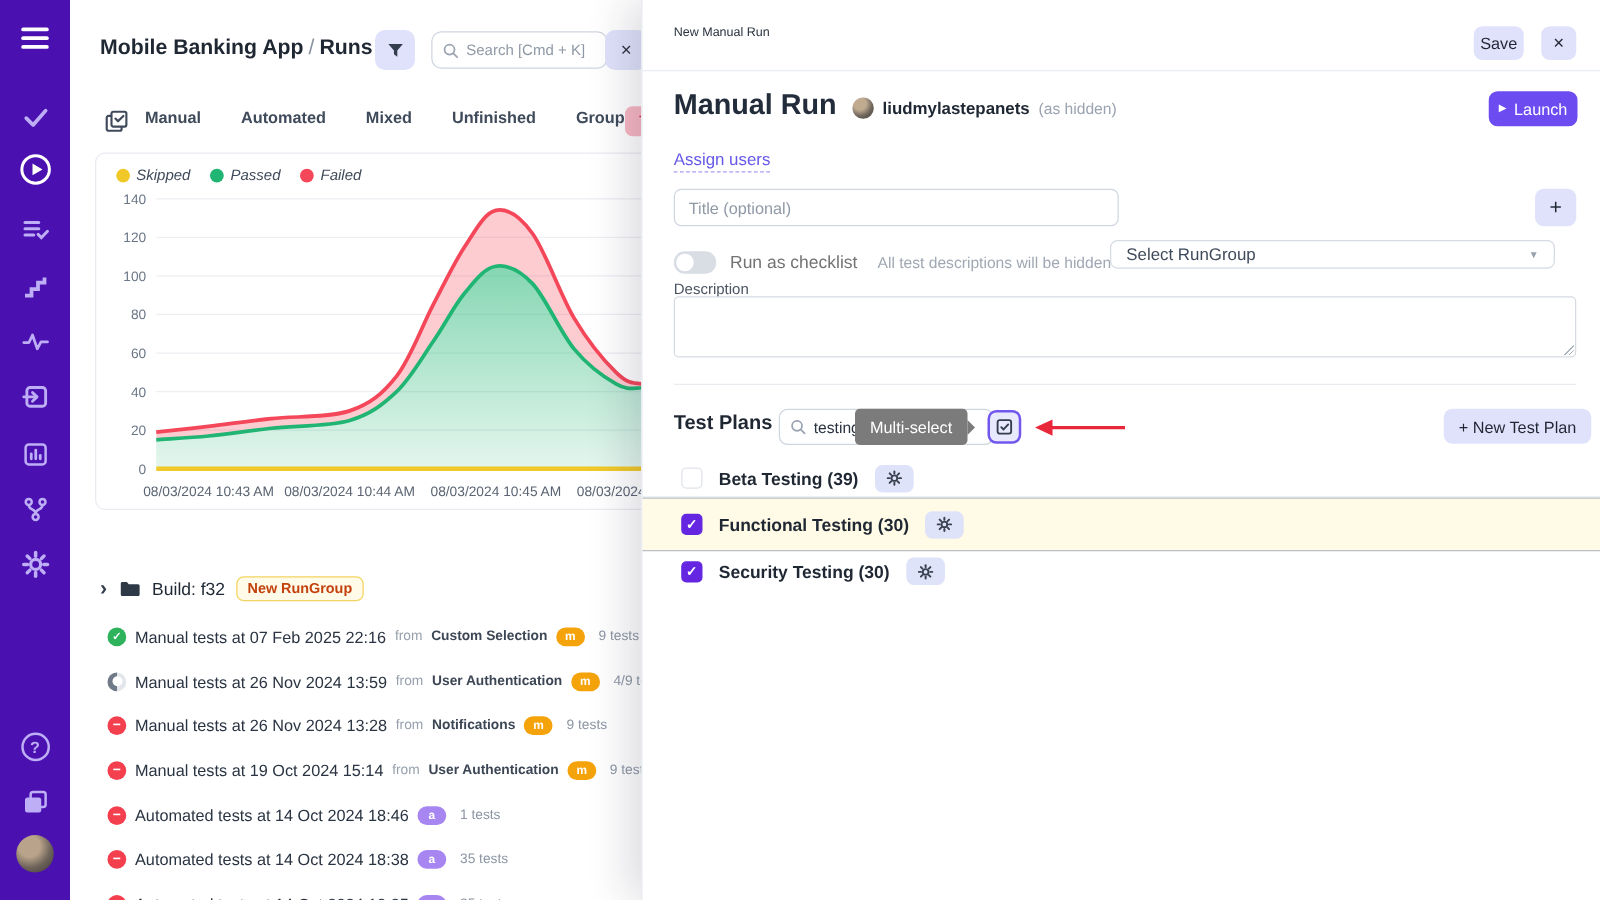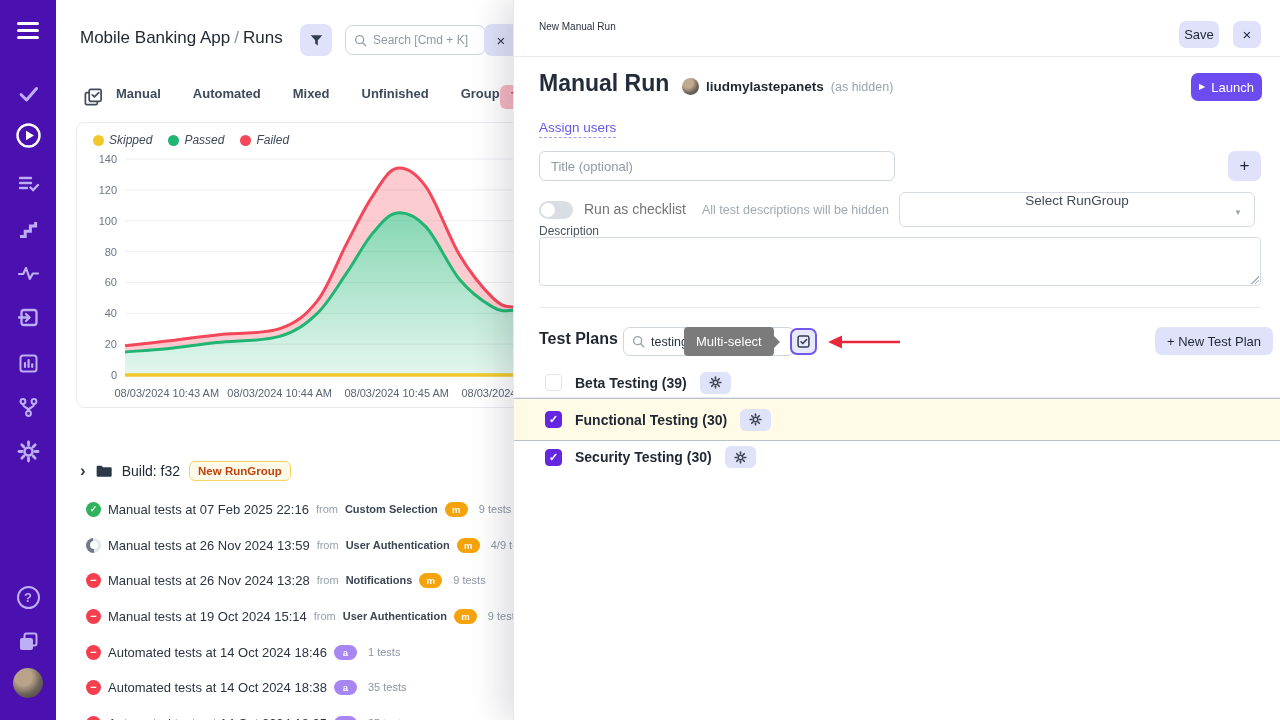--- a/index.html
+++ b/index.html
@@ -14,21 +14,21 @@
   .hamburger i{display:block;width:22px;height:3px;background:#fff;border-radius:2px;}
   .sb-icon{width:23px;height:23px;display:block;}
   .help-circle{width:23px;height:23px;border:2px solid #bdaef5;border-radius:50%;color:#bdaef5;
     font-size:13px;font-weight:bold;display:flex;align-items:center;justify-content:center;}
   .sb-avatar{width:30px;height:30px;border-radius:50%;
     background:radial-gradient(circle at 35% 30%,#b9a38a 0 30%,#6d635a 60%,#3c3834 100%);}
 
   
   .left-panel{position:absolute;left:56px;top:0;width:680px;height:720px;background:#fff;overflow:hidden;}
   .breadcrumb{position:absolute;left:24px;top:28px;font-size:17px;color:#1f2733;white-space:nowrap;}
-  .breadcrumb b{font-weight:normal;}
+  .breadcrumb b{font-weight:bold;}
   .crumb-sep{color:#8a93a0;font-weight:normal;padding:0 4px;}
   .filter-btn{position:absolute;left:244px;top:24px;width:32px;height:32px;background:#e0e2fb;border-radius:8px;
     display:flex;align-items:center;justify-content:center;cursor:pointer;}
   .search-box{position:absolute;left:289px;top:25px;width:141px;height:30px;border:1px solid #cfd6e0;border-radius:8px;
     background:#fff;display:flex;align-items:center;padding:0 8px;gap:6px;}
   .search-box input{border:none;outline:none;width:100px;font-size:12px;color:#6c7683;background:transparent;font-family:"Liberation Sans",sans-serif;}
   .search-box input::placeholder{color:#8f99a6;}
   .x-btn-left{position:absolute;left:428px;top:24px;width:34px;height:32px;background:#e0e2fb;border-radius:8px;
     display:flex;align-items:center;justify-content:center;font-size:15px;color:#2b3440;cursor:pointer;}
   .tabbar{position:absolute;left:60px;top:86px;display:flex;gap:32px;font-size:13px;font-weight:bold;color:#3f4a5a;}
@@ -92,22 +92,22 @@
   .inp{position:absolute;height:30px;border:1px solid #cfd6e0;border-radius:6px;font-size:13px;color:#3f4a5a;
     padding:0 11px;outline:none;background:#fff;font-family:"Liberation Sans",sans-serif;}
   .inp::placeholder{color:#8f99a6;}
   .title-inp{left:25px;top:151px;width:356px;}
   .env-inp{left:391px;top:151px;width:310px;background:#eef0f4;border-color:#e3e6ec;}
   .add-btn{position:absolute;left:714px;top:151px;width:33px;height:30px;font-size:17px;}
   .toggle{position:absolute;left:25px;top:201px;width:34px;height:18px;background:#d9dde4;border-radius:10px;cursor:pointer;}
   .toggle i{position:absolute;left:2px;top:2px;width:14px;height:14px;background:#fff;border-radius:50%;}
   .chk-label{position:absolute;left:70px;top:201px;font-size:14px;font-weight:normal;color:#737373;white-space:nowrap;}
   .chk-hint{position:absolute;left:188px;top:203px;font-size:12.5px;color:#a0a8b4;white-space:nowrap;}
-  .select{position:absolute;left:385px;top:192px;width:356px;height:35px;border:1px solid #d6dbe3;border-radius:6px;
-    background:#fff;display:flex;align-items:center;padding:0 12px;font-size:13.5px;color:#3f4a5a;cursor:pointer;flex-direction:column;}
+  .select{position:absolute;left:374px;top:192px;width:356px;height:23px;border:1px solid #d6dbe3;border-radius:6px;
+    background:#fff;display:flex;align-items:center;padding:0 12px;font-size:13.5px;color:#3f4a5a;cursor:pointer;}
   .select .caret{margin-left:auto;font-size:8px;color:#98a1ae;}
   .desc-label{position:absolute;left:25px;top:224px;font-size:12px;color:#4a5461;}
   .textarea{position:absolute;left:25px;top:237px;width:722px;height:49px;border:1px solid #d6dbe3;border-radius:4px;
     resize:none;outline:none;font-family:"Liberation Sans",sans-serif;font-size:13px;padding:6px 10px;color:#3f4a5a;}
   .resize-grip{position:absolute;left:737px;top:276px;width:8px;height:8px;
     background:linear-gradient(135deg,transparent 0 50%,#aab2bd 50% 58%,transparent 58% 72%,#aab2bd 72% 80%,transparent 80%);}
   .form-sep{position:absolute;left:25px;top:307px;width:722px;height:1px;background:#e8ebf0;}
 
   
   .tp-heading{position:absolute;left:25px;top:330px;font-size:16px;font-weight:bold;color:#1f2733;}

